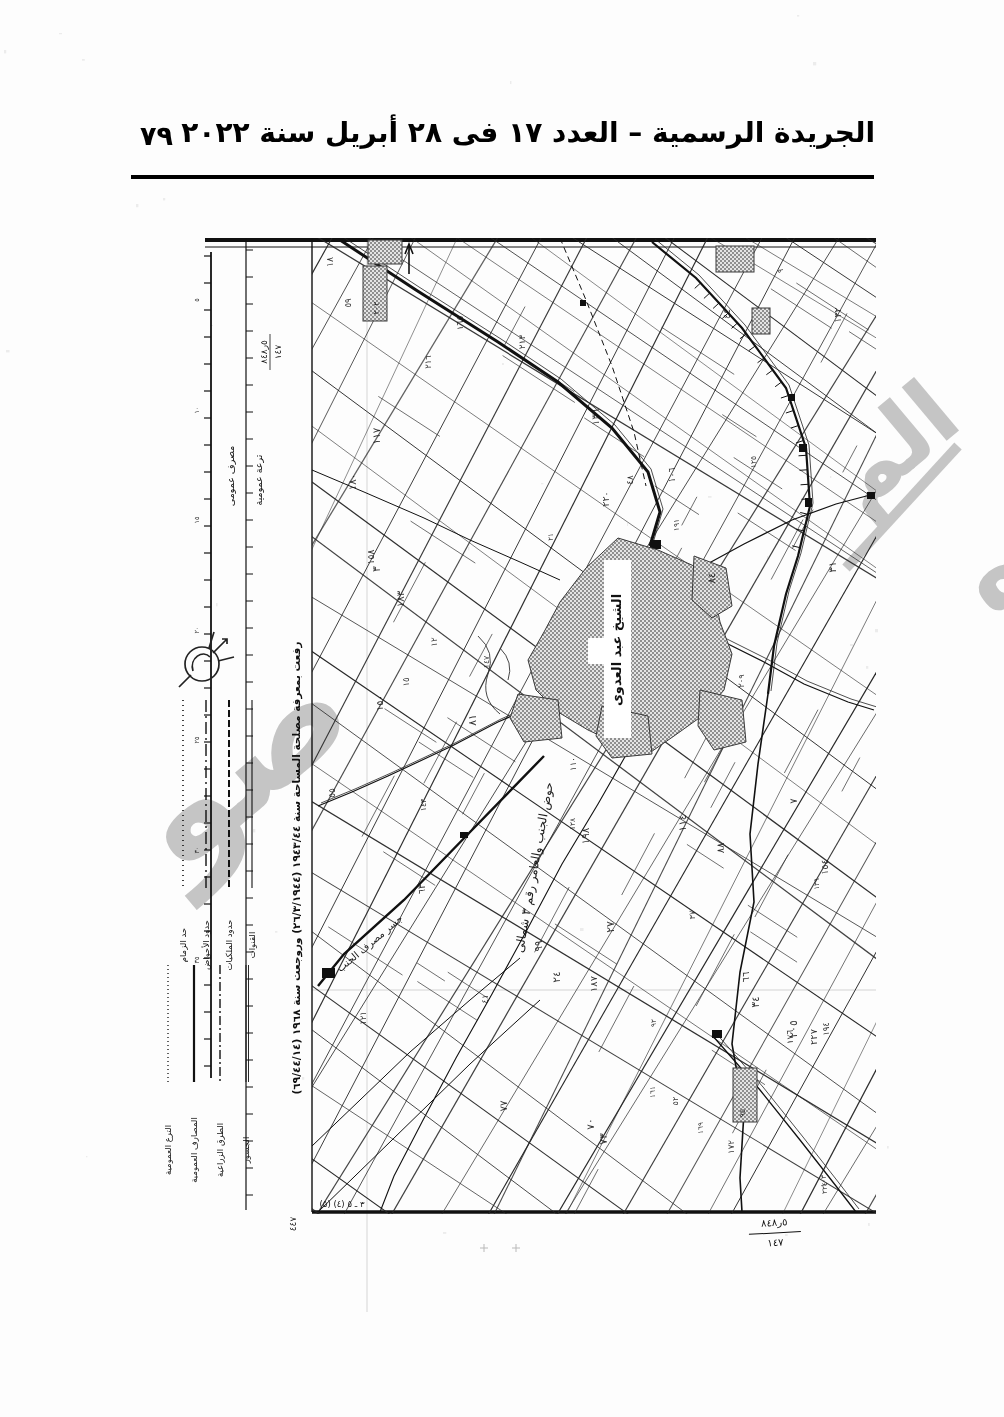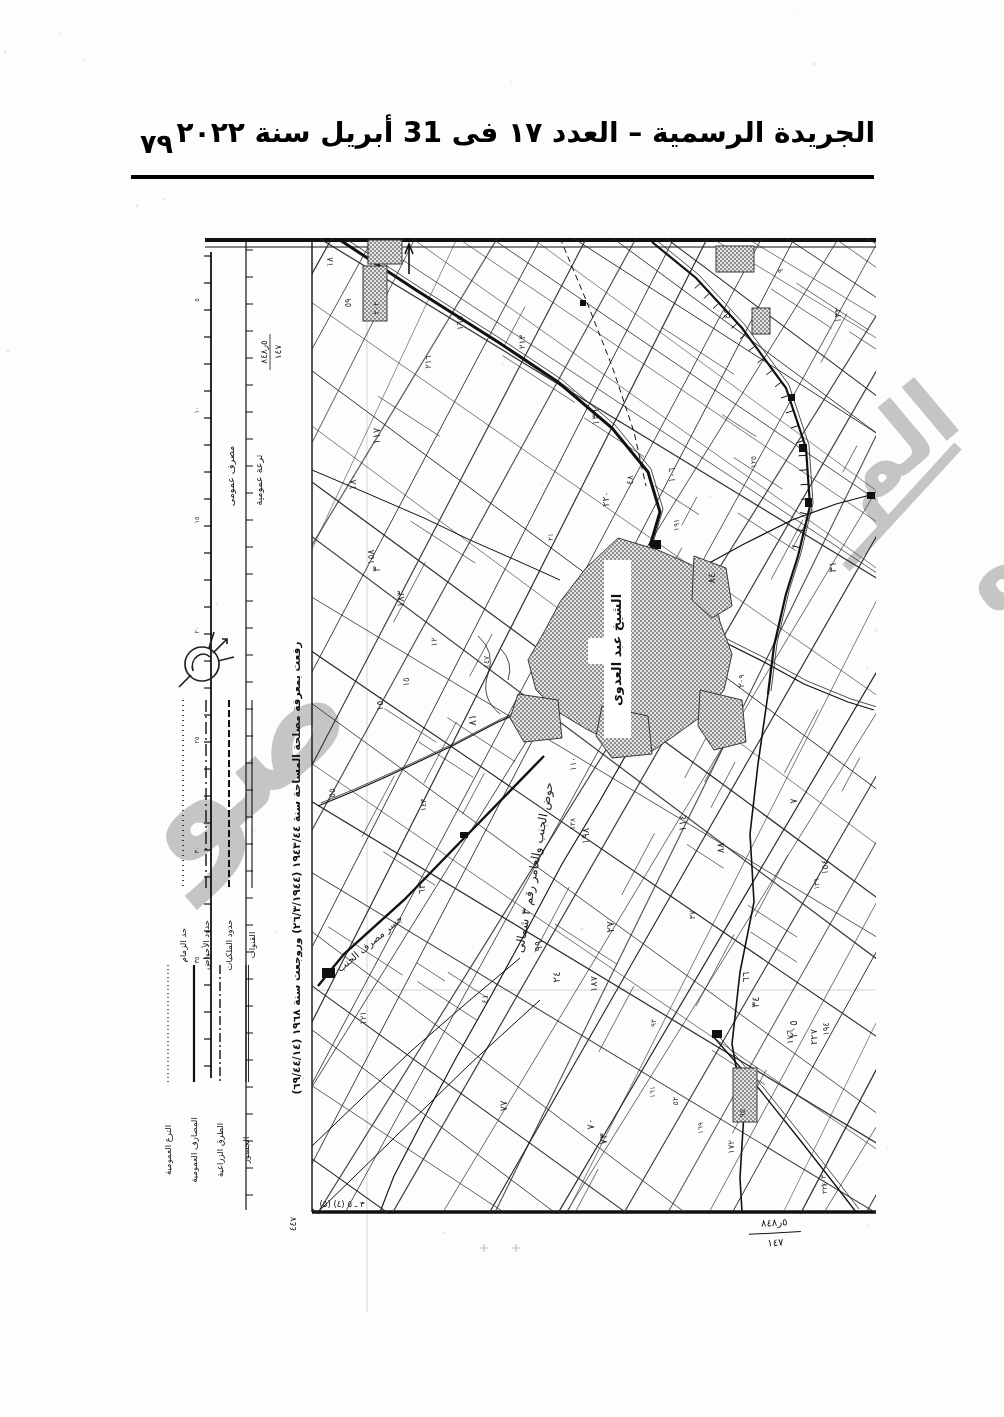--- a/index.html
+++ b/index.html
@@ -6,33 +6,33 @@
   body{
     width:1004px;height:1417px;position:relative;overflow:hidden;
     background:#fdfdfd;font-family:"DejaVu Sans",sans-serif;
   }
   .hdr-title{
     position:absolute;top:116px;left:225px;width:650px;height:46px;
     text-align:center;direction:rtl;font-weight:bold;font-size:28px;color:#000;
     z-index:3;white-space:nowrap;
   }
   .hdr-page{
-    position:absolute;top:128px;left:140px;font-weight:bold;font-size:27px;color:#000;z-index:3;
+    position:absolute;top:120px;left:140px;font-weight:bold;font-size:27px;color:#000;z-index:3;
   }
   .hdr-rule{
     position:absolute;top:175px;left:131px;width:743px;height:4px;background:#000;z-index:3;
   }
   svg{position:absolute;left:0;top:0;z-index:1;}
   text{font-family:"DejaVu Sans",sans-serif;}
 </style>
 </head>
 <body>
 
 <div class="hdr-page">٧٩</div>
-<div class="hdr-title">الجريدة الرسمية – العدد ١٧ فى 31 أبريل سنة ٢٠٢٢</div>
+<div class="hdr-title">الجريدة الرسمية – العدد ١٧ فى ٢٨ أبريل سنة ٢٠٢٢</div>
 <div class="hdr-rule"></div>
 
 <svg id="map-svg" width="1004" height="1417" viewBox="0 0 1004 1417">
   <defs>
     <pattern id="checker" width="4" height="4" patternUnits="userSpaceOnUse">
       <rect x="0" y="0" width="4" height="4" fill="#e4e4e4"></rect>
       <rect x="0" y="0" width="2" height="2" fill="#8f8f8f"></rect>
       <rect x="2" y="2" width="2" height="2" fill="#8f8f8f"></rect>
     </pattern>
     <clipPath id="mapclip">

